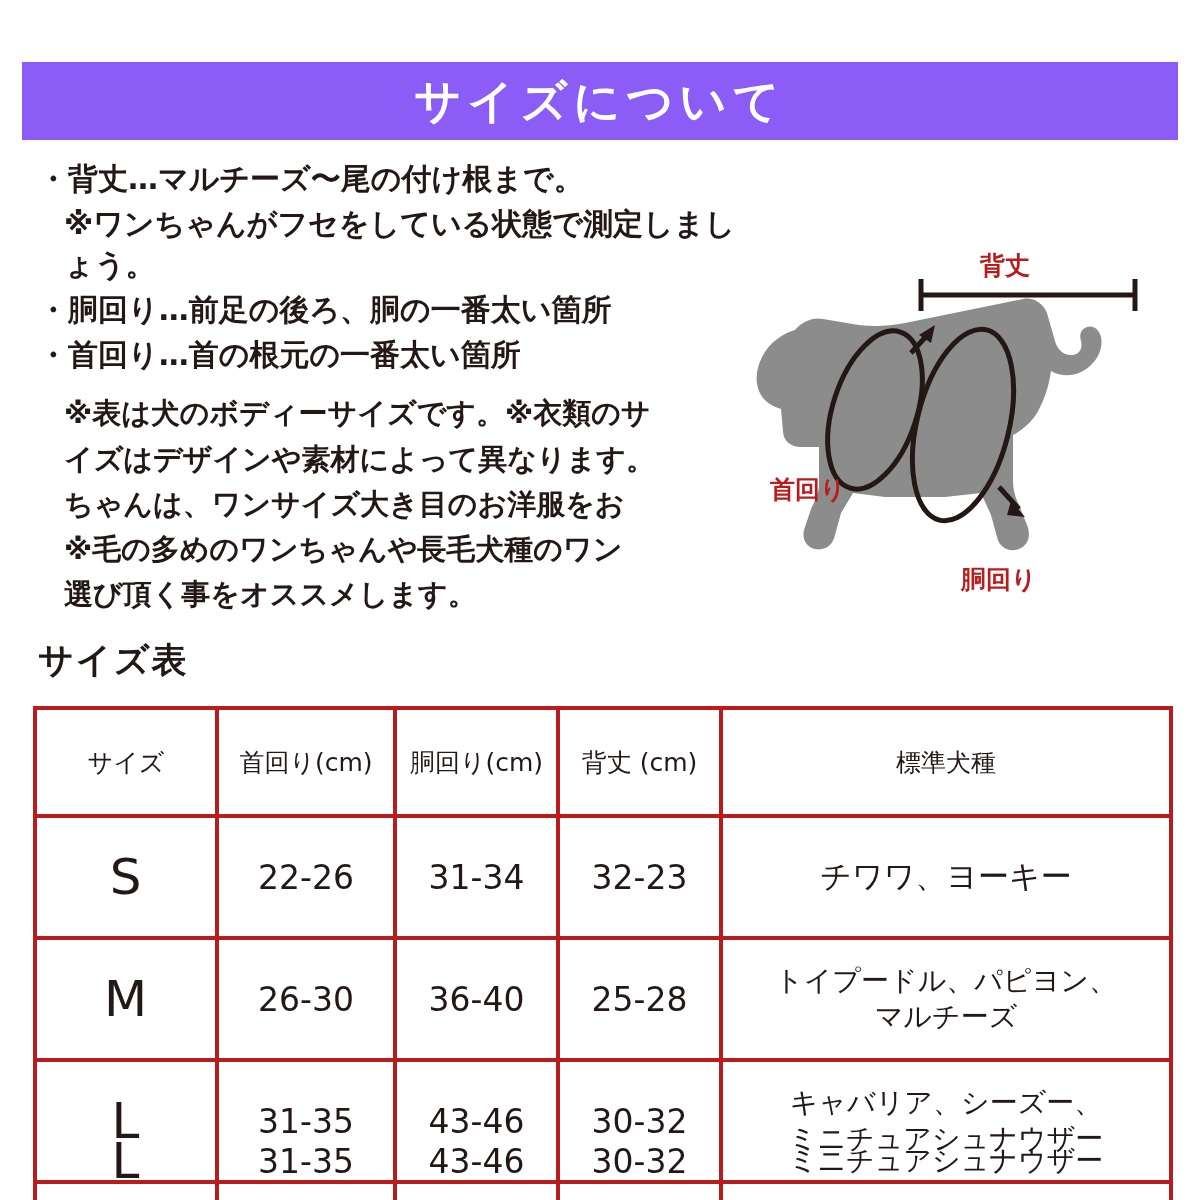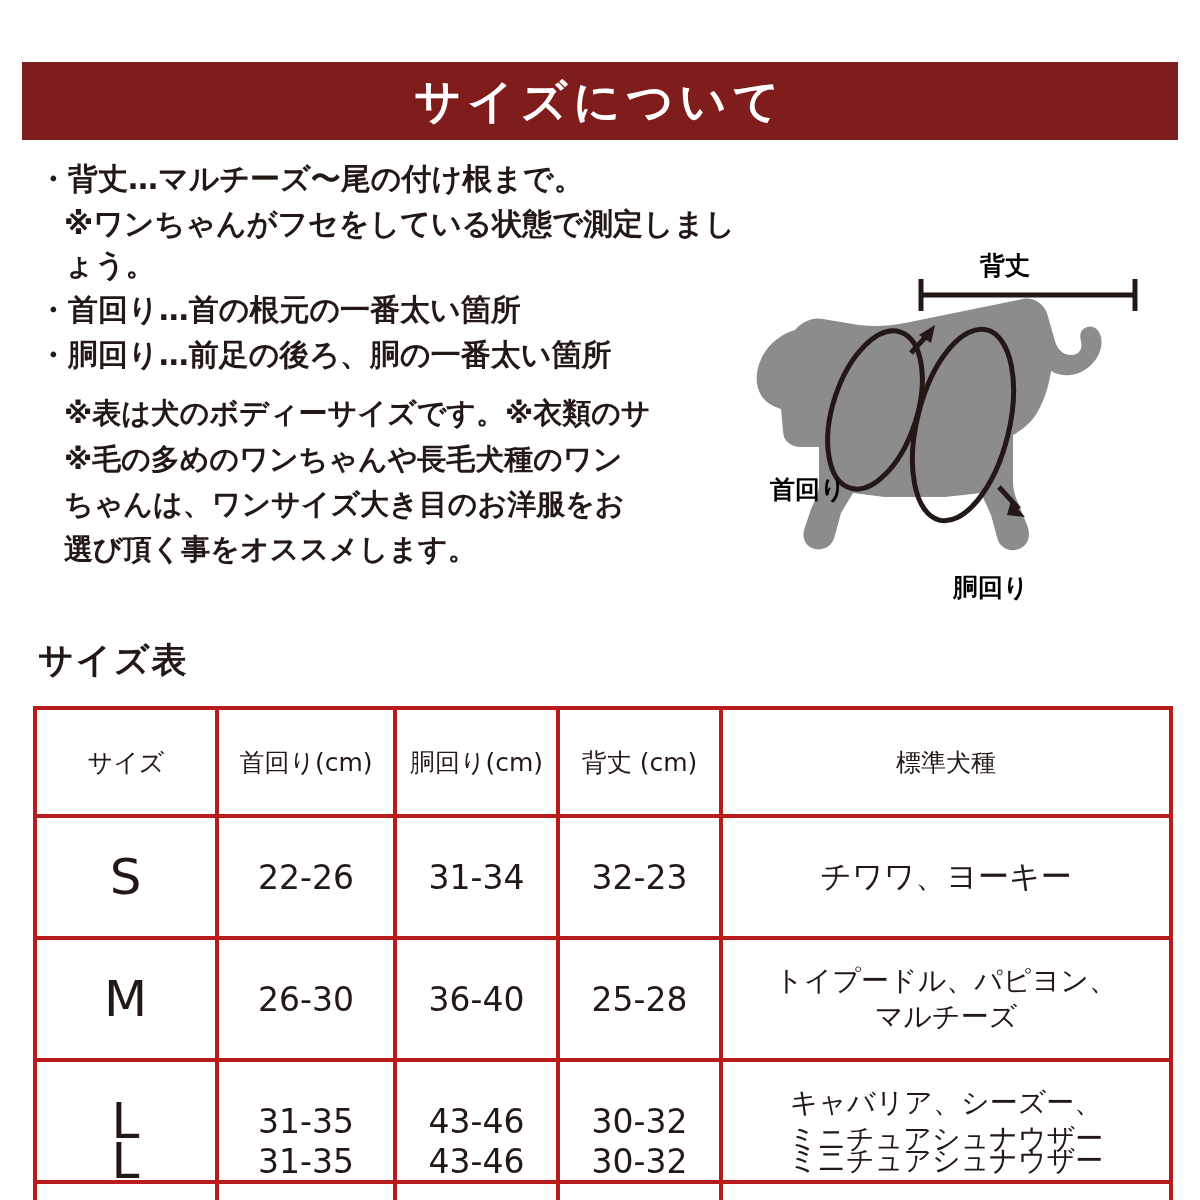--- a/index.html
+++ b/index.html
@@ -22,21 +22,21 @@
     box-sizing: border-box;
   }
 
   
   .header-band {
     position: absolute;
     left: 22px;
     top: 62px;
     width: 1156px;
     height: 78px;
-    background: #7f1d1d;
+    background: #8b5cf6;
     display: flex;
     align-items: center;
     justify-content: center;
   }
   .header-band .title {
     color: #ffffff;
     font-size: 46px;
     font-weight: bold;
     letter-spacing: 6px;
     line-height: 1;
@@ -75,26 +75,26 @@
     left: 735px;
     top: 235px;
     width: 445px;
     height: 390px;
   }
   .dog-figure svg { display: block; }
   .fig-label {
     position: absolute;
     font-size: 25px;
     font-weight: bold;
-    color: #000000;
+    color: #b91c1c;
     white-space: nowrap;
   }
   .lbl-setake { left: 245px; top: 14px; }
   .lbl-kubi   { left: 35px;  top: 238px; }
-  .lbl-dou    { left: 218px; top: 328px; margin-top: 8px; }
+  .lbl-dou    { left: 226px; top: 328px; }
 
   
   .table-heading {
     position: absolute;
     left: 38px;
     top: 637px;
     font-size: 35px;
     font-weight: bold;
     letter-spacing: 2px;
   }
@@ -167,26 +167,27 @@
 
 <div class="page">
 
   <div class="header-band">
     <div class="title">サイズについて</div>
   </div>
 
   <div class="desc">
     <p>・背丈…マルチーズ〜尾の付け根まで。</p>
     <p class="indent">※ワンちゃんがフセをしている状態で測定しましょう。</p>
+    <p>・胴回り…前足の後ろ、胴の一番太い箇所</p>
     <p>・首回り…首の根元の一番太い箇所</p>
-    <p>・胴回り…前足の後ろ、胴の一番太い箇所</p>
     <div class="note-block">
       <p class="small">※表は犬のボディーサイズです。※衣類のサ</p>
+      <p class="small">イズはデザインや素材によって異なります。</p>
+      <p class="small">ちゃんは、ワンサイズ大き目のお洋服をお</p>
       <p class="small">※毛の多めのワンちゃんや長毛犬種のワン</p>
-      <p class="small">ちゃんは、ワンサイズ大き目のお洋服をお</p>
       <p class="small">選び頂く事をオススメします。</p>
     </div>
   </div>
 
   <div class="dog-figure">
     <svg width="445" height="390" viewBox="0 0 445 390">
 
       <g>
         <path fill="#8c8c8c" d="
           M60,95

